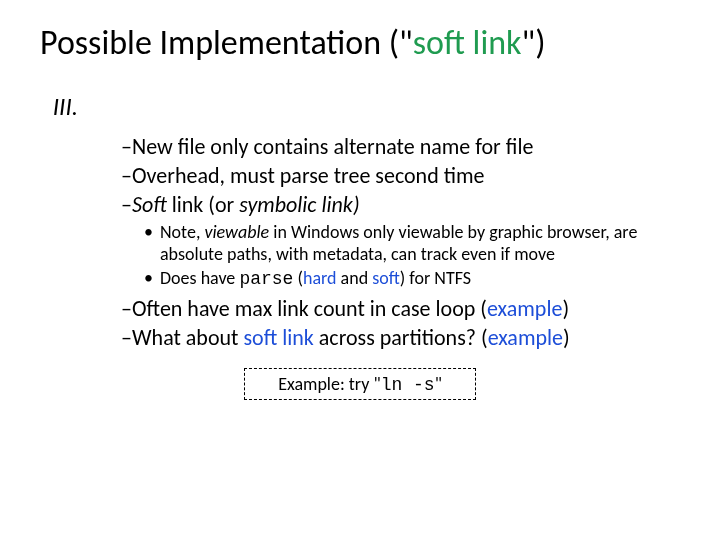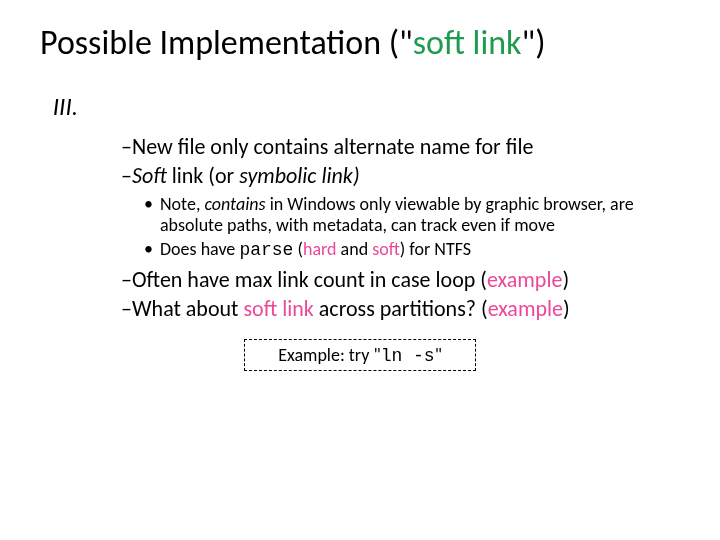--- a/index.html
+++ b/index.html
@@ -81,47 +81,50 @@
     font-family: "Courier New", monospace;
   }
   .example-box {
     margin: 16px auto 0 auto;
     width: 218px;
     text-align: center;
     font-size: 18px;
     padding: 4px 6px;
     border: 1.5px dashed #000;
   }
-  .accent { color: #ec4899; }
+  .accent { color: #1d4ed8; }
 </style>
 </head>
 <body>
 
 <div class="slide">
 
   <h1 class="title">
     <span>Possible Implementation ("</span><span class="accent">soft link</span><span>")</span>
   </h1>
 
   <div class="main-item">
     <span class="roman">III.</span>
   </div>
 
   <ul class="dash-list">
     <li>
         <span>New file only contains alternate name for file</span>
       </li>
     <li>
+        <span>Overhead, must parse tree second time</span>
+      </li>
+    <li>
       <span><span class="italic">Soft</span><span> link (or </span><span class="italic">symbolic link</span><span class="italic">)</span></span>
     </li>
   </ul>
 
   <ul class="bullet-list">
     <li>
-      <span><span>Note, </span><span class="italic">contains</span><span> in Windows only viewable by graphic browser, are absolute paths, with metadata, can track even if move</span></span>
+      <span><span>Note, </span><span class="italic">viewable</span><span> in Windows only viewable by graphic browser, are absolute paths, with metadata, can track even if move</span></span>
     </li>
     <li>
       <span><span>Does have </span><span class="mono">parse</span><span> (</span><span class="accent">hard</span><span> and </span><span class="accent">soft</span><span>) for NTFS</span></span>
     </li>
   </ul>
 
   <ul class="dash-list">
     <li>
       <span><span>Often have max link count in case loop (</span><span class="accent">example</span><span>)</span></span>
     </li>

